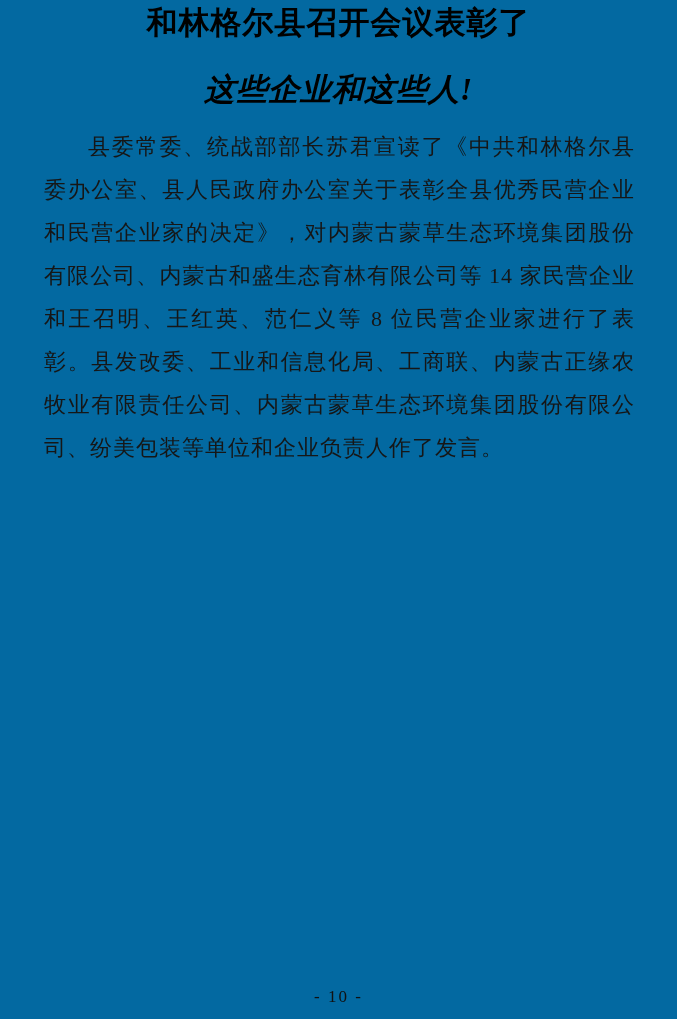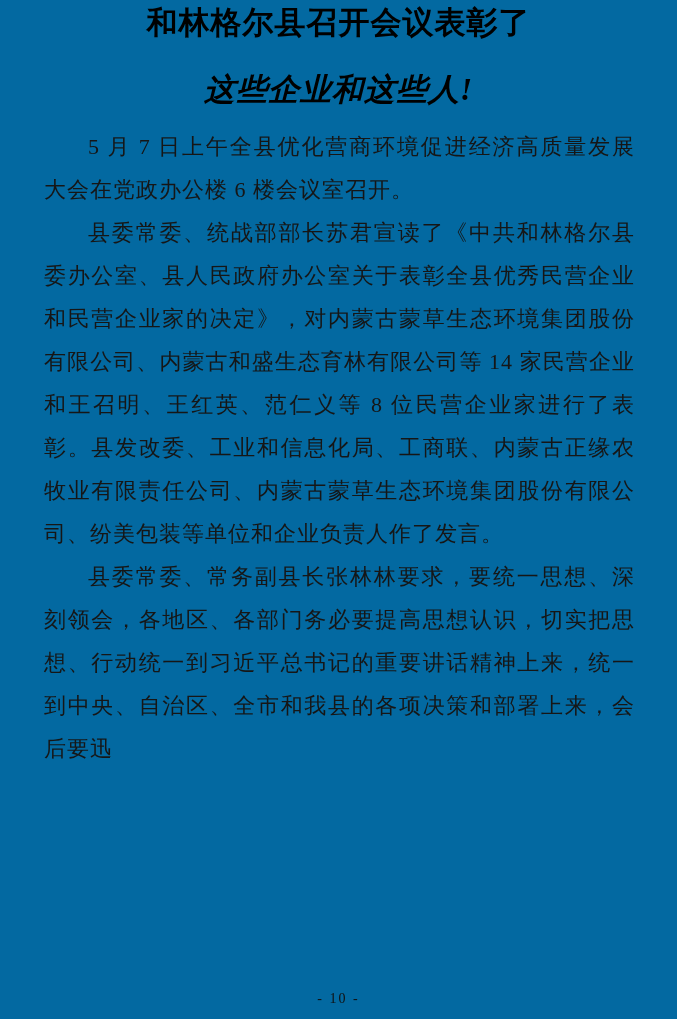--- a/index.html
+++ b/index.html
@@ -46,36 +46,34 @@
     text-indent: 2em;
     letter-spacing: 1px;
     word-break: break-all;
   }
   .footer {
     position: absolute;
     left: 0;
     right: 0;
     bottom: 12px;
     text-align: center;
-    font-size: 14px;
+    font-size: 17px;
     color: #111111;
     letter-spacing: 2px;
   }
 </style>
 </head>
 <body>
 
 <div class="page">
 
   <div class="title-block">
     <div class="title-line title-line-1">和林格尔县召开会议表彰了</div>
     <div class="title-line title-line-2">这些企业和这些人!</div>
   </div>
 
   <div class="content">
-    <p class="para">5 月 7 日上午全县优化营商环境促进经济高质量发展大会在党政办公楼 6 楼会议室召开。</p>
     <p class="para">县委常委、统战部部长苏君宣读了《中共和林格尔县委办公室、县人民政府办公室关于表彰全县优秀民营企业和民营企业家的决定》，对内蒙古蒙草生态环境集团股份有限公司、内蒙古和盛生态育林有限公司等 14 家民营企业和王召明、王红英、范仁义等 8 位民营企业家进行了表彰。县发改委、工业和信息化局、工商联、内蒙古正缘农牧业有限责任公司、内蒙古蒙草生态环境集团股份有限公司、纷美包装等单位和企业负责人作了发言。</p>
-    <p class="para">县委常委、常务副县长张林林要求，要统一思想、深刻领会，各地区、各部门务必要提高思想认识，切实把思想、行动统一到习近平总书记的重要讲话精神上来，统一到中央、自治区、全市和我县的各项决策和部署上来，会后要迅</p>
   </div>
 
   <div class="footer">- 10 -</div>
 
 </div>
 
 </body></html>

